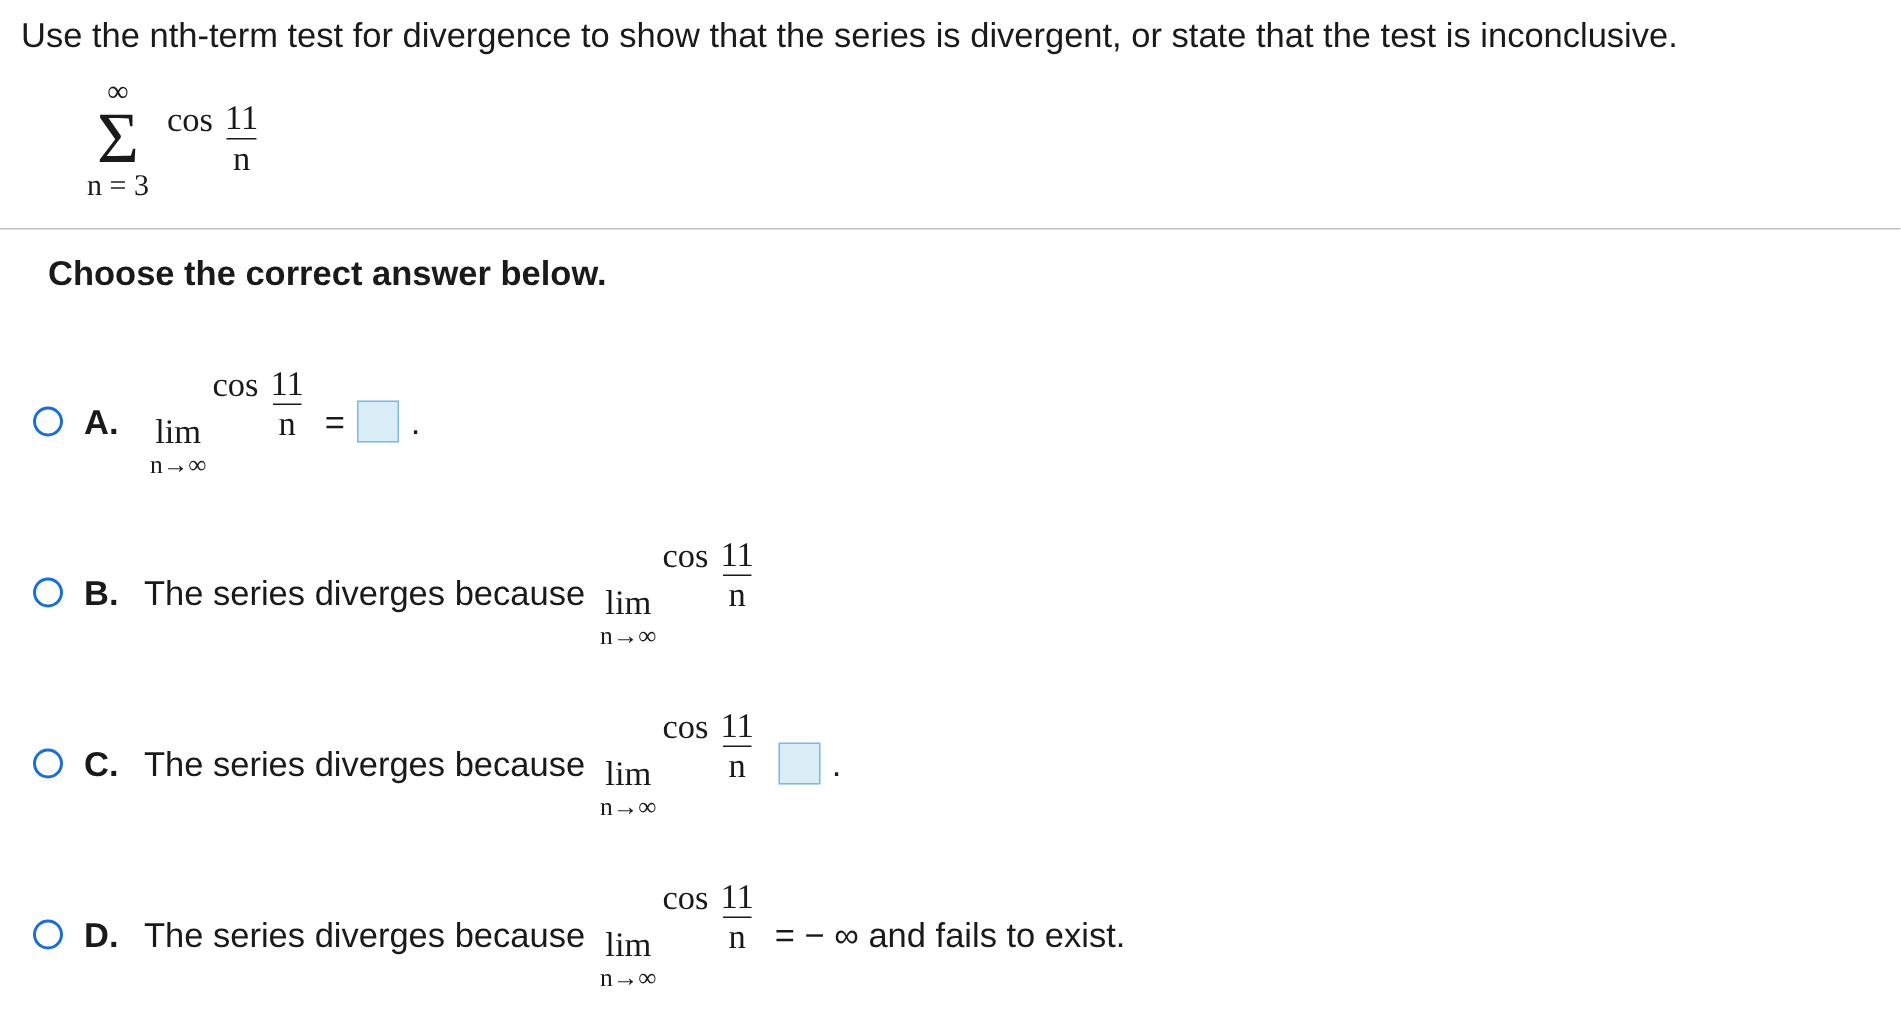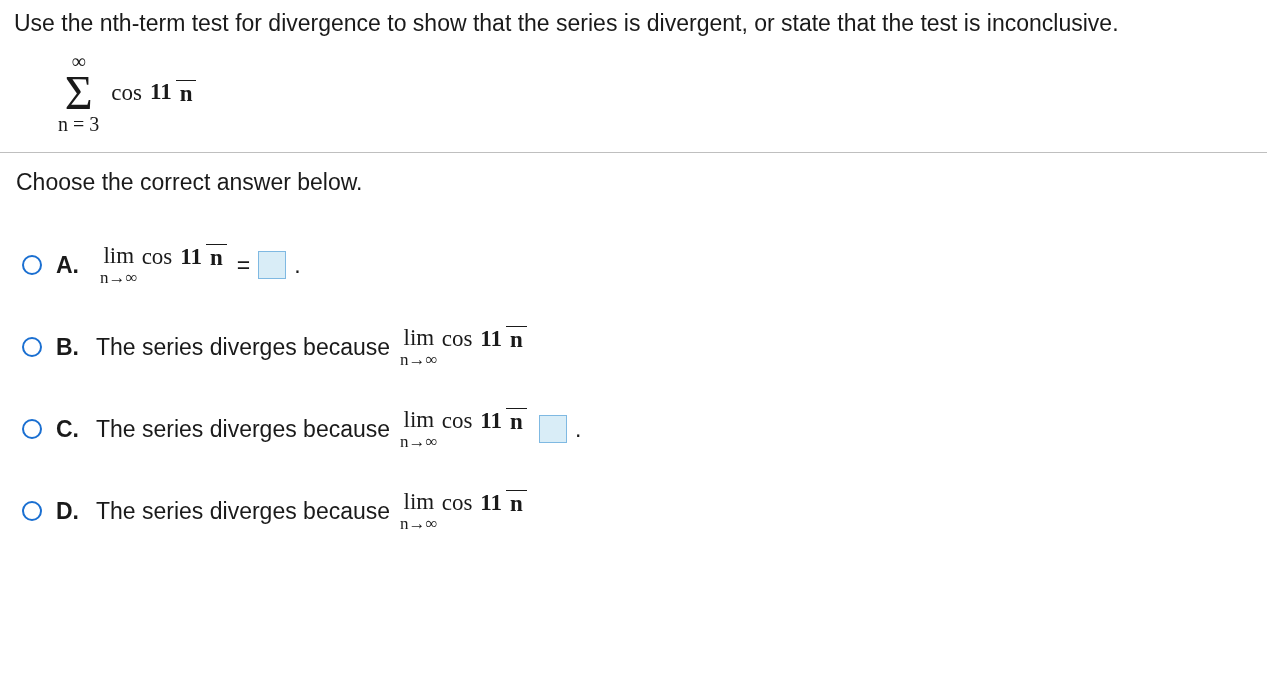--- a/index.html
+++ b/index.html
@@ -23,33 +23,33 @@
     display: flex;
     flex-direction: column;
     align-items: center;
     line-height: 1;
     margin-right: 12px;
   }
   .bigsum .bound { font-size: 20px; }
   .bigsum .sigma { font-size: 48px; line-height: 0.9; }
   .frac {
     display: inline-flex;
+    flex-direction: column;
     align-items: center;
     vertical-align: middle;
     line-height: 1.05;
     margin: 0 4px;
-    font-weight: bold;
   }
   .frac .num { padding: 0 4px 1px; }
   .frac .den { border-top: 1.5px solid #1a1a1a; padding: 1px 4px 0; }
   .hr {
     border-top: 1px solid #bfbfbf;
     margin: 0 -14px 16px;
   }
-  .prompt { margin: 4px 0 48px 2px; }
+  .prompt { margin: 4px 0 48px 18px; font-weight: bold; }
   .options { padding-left: 8px; }
   .option {
     display: flex;
     align-items: center;
     margin-bottom: 40px;
   }
   .radio {
     width: 20px; height: 20px;
     border: 2px solid #1a6fd1;
     border-radius: 50%;
@@ -74,21 +74,21 @@
     align-items: flex-start;
     font-family: "Georgia","Times New Roman",serif;
   }
   .limit {
     display: inline-flex;
     flex-direction: column;
     align-items: center;
     line-height: 1;
     margin: 0 4px;
   }
-  .limit .top { font-size: 23px; }
+  .limit .top { font-size: 23px; margin-top: 32px; }
   .limit .bot { font-size: 17px; margin-top: 2px; }
   .fillbox {
     display: inline-block;
     width: 26px; height: 26px;
     background: #d9edf7;
     border: 1px solid #7fb9e2;
     vertical-align: middle;
     margin: 0 2px;
   }
 </style>
@@ -188,16 +188,17 @@
         <span class="limit">
           <span class="top">lim</span>
           <span class="bot">n→∞</span>
         </span>
         <span>cos</span>
         <span class="frac">
           <span class="num">11</span>
           <span class="den">n</span>
         </span>
       </span>
+      <span>= − ∞ and fails to exist.</span>
     </span>
   </div>
 
 </div>
 
 </body></html>

